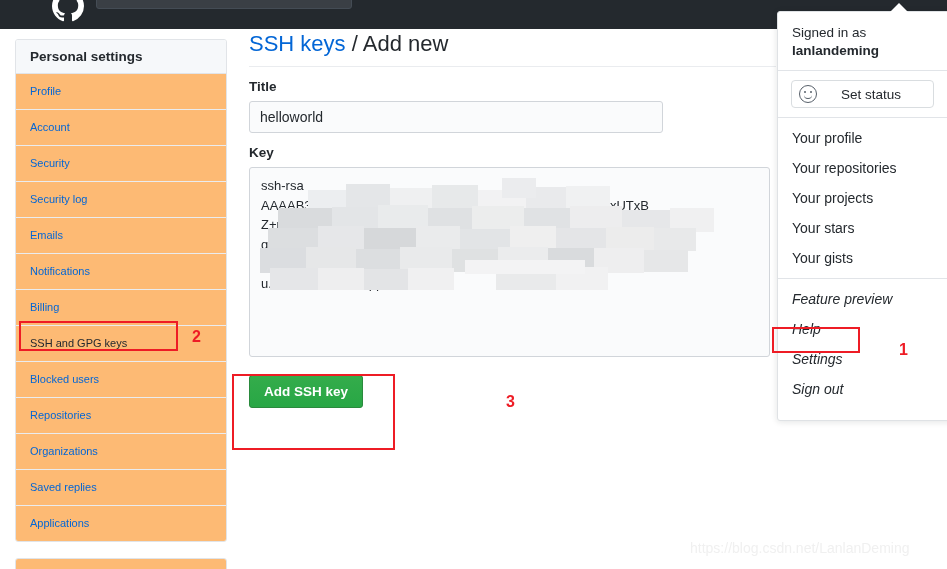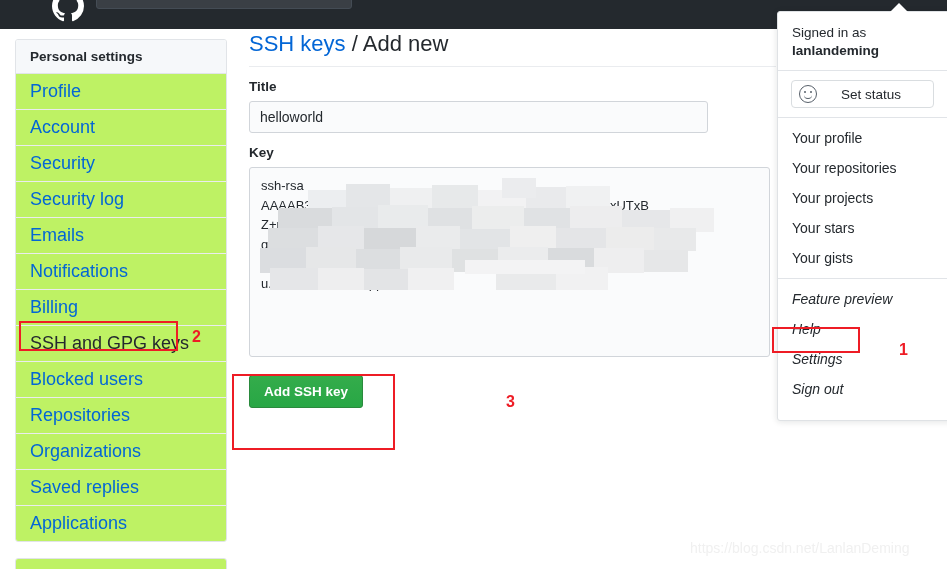--- a/index.html
+++ b/index.html
@@ -47,26 +47,26 @@
   .nav-head {
     background: #f6f8fa;
     border-bottom: 1px solid #e1e4e8;
     padding: 9px 14px;
     font-size: 13.5px;
     font-weight: bold;
     color: #24292e;
   }
   .nav-item {
     padding: 9px 14px;
-    font-size: 18px;
+    font-size: 11px;
     color: #0366d6;
     border-bottom: 1px solid #eaecef;
     line-height: 17px;
     cursor: pointer;
-    background: #bef264;
+    background: #fdba74;
   }
   .nav-item:last-child { border-bottom: none; }
   .nav-item.current { color: #24292e; font-weight: normal; }
   .nav-box.second { margin-top: 16px; }
 
   
   .main { position: absolute; left: 249px; top: 31px; width: 520px; }
   .page-title {
     font-size: 22px;
     font-weight: normal;
@@ -80,21 +80,21 @@
   .page-title .sep { color: #24292e; }
 
   .field-label {
     font-size: 13.5px;
     font-weight: bold;
     color: #24292e;
     margin-top: 12px;
     margin-bottom: 7px;
   }
   .text-input {
-    width: 459px; height: 32px;
+    width: 414px; height: 32px;
     border: 1px solid #d1d5da;
     border-radius: 3px;
     background: #fafbfc;
     padding: 0 10px;
     font-size: 14px;
     color: #24292e;
     font-family: "Liberation Sans", sans-serif;
     outline: none;
   }
   .key-area {

